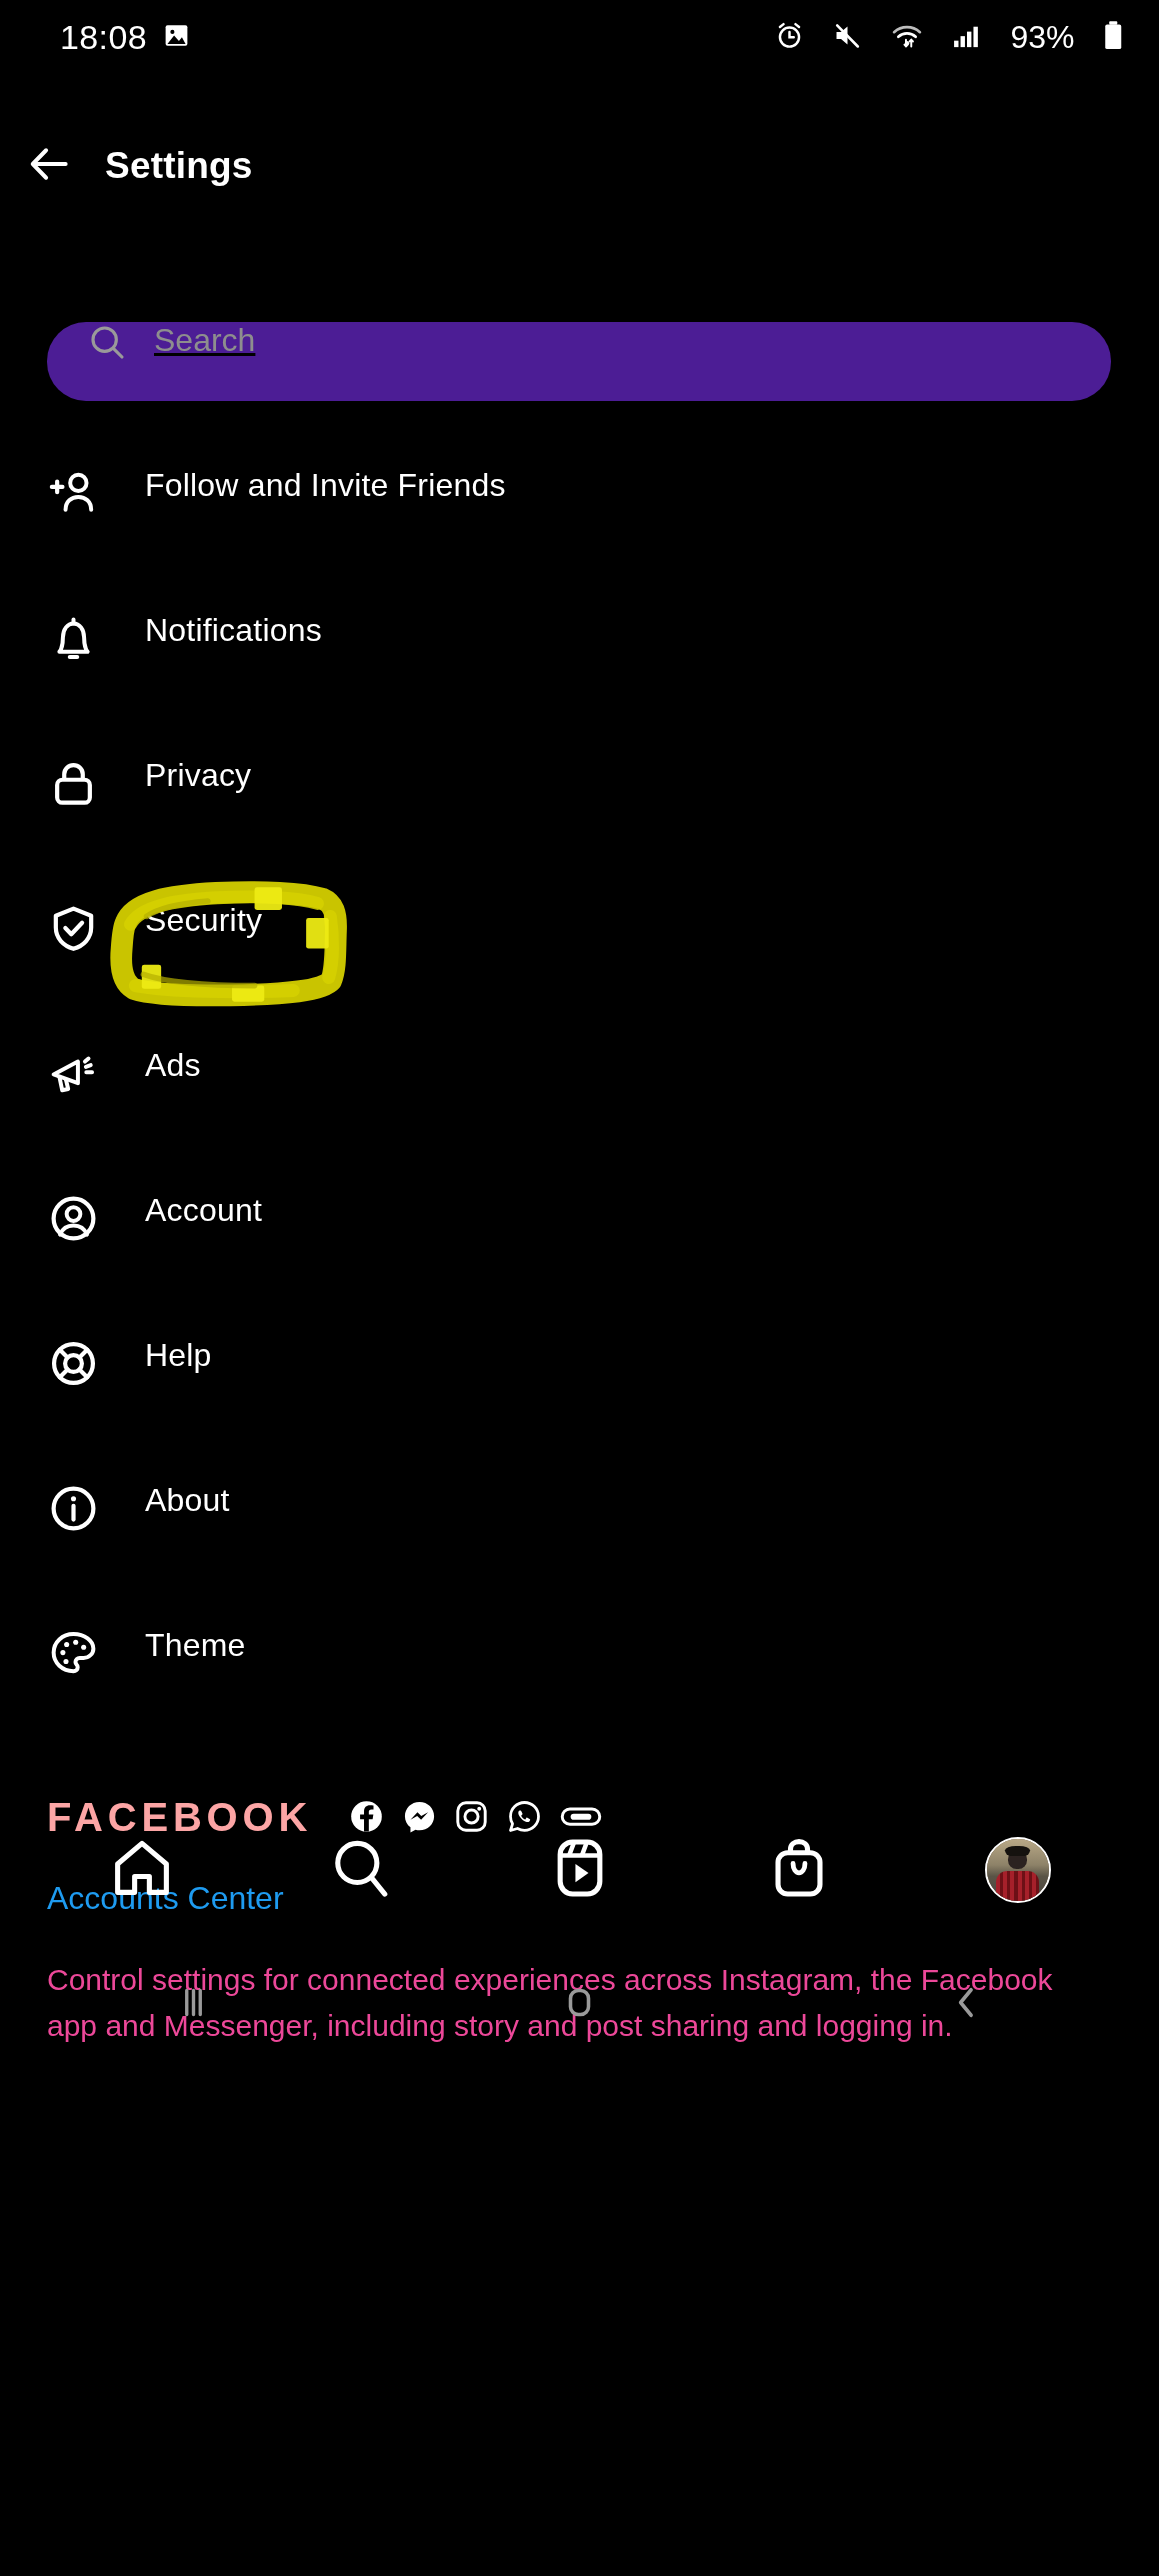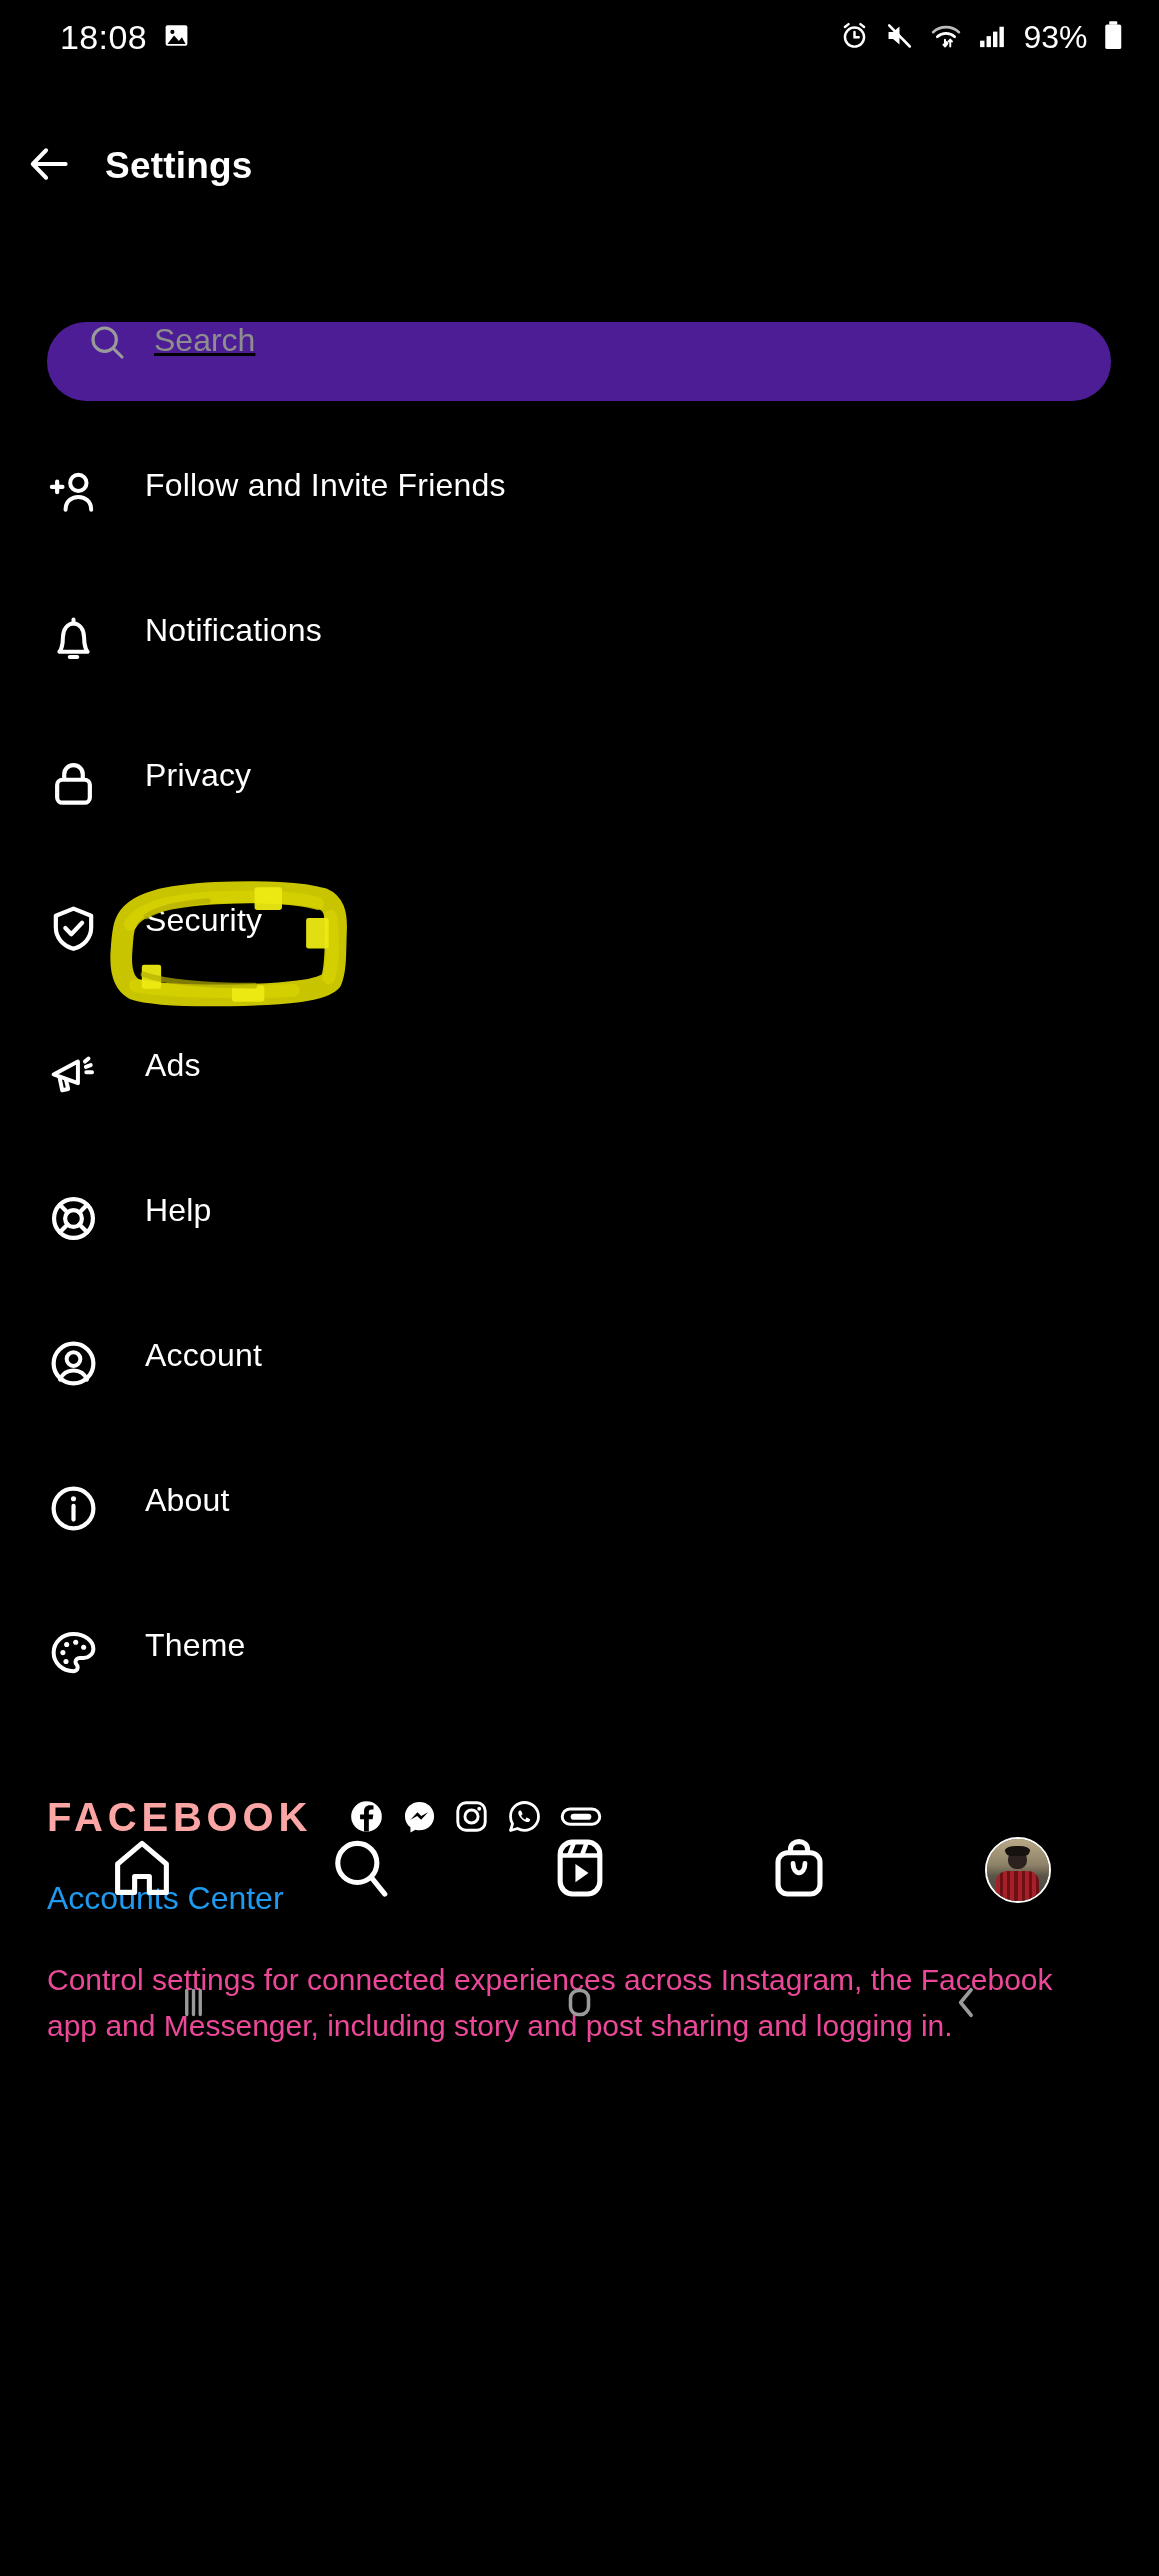--- a/index.html
+++ b/index.html
@@ -12,21 +12,21 @@
   .screen { position:relative; width:1159px; height:2056px; background:#000; }
 
   
   .statusbar {
     position:absolute; top:0; left:0; width:1159px; height:74px;
     display:flex; align-items:center; justify-content:space-between;
     padding:0 35px 0 60px;
   }
   .sb-left { display:flex; align-items:center; gap:14.5px; }
   .sb-time { color:#fff; font-size:34px; letter-spacing:0.4px; }
-  .sb-right { display:flex; align-items:center; gap:14px; }
+  .sb-right { display:flex; align-items:center; gap:27px; }
   .sb-pct { color:#fff; font-size:32px; letter-spacing:0px; }
 
   
   .header {
     position:absolute; top:121px; left:0; width:1159px; height:89px;
     display:flex; align-items:center;
   }
   .back-btn { width:97px; display:flex; justify-content:center; align-items:center; }
   .page-title {
     color:#fff; font-size:37px; font-weight:bold; letter-spacing:0.2px;
@@ -230,37 +230,37 @@
           <path d="M5.6 13.4 L6.9 19.6 L9.6 19 L8.5 14.5" fill="none" stroke="#fff" stroke-width="1.8" stroke-linejoin="round"></path>
           <path d="M17.2 6.6 L18.8 5.2 M17.8 11.4 H20.4 M17.6 9 L19.8 8.2" stroke="#fff" stroke-width="1.8" stroke-linecap="round"></path>
         </svg>
       </span>
       <span class="menu-label">Ads</span>
     </div>
 
     <div class="menu-item">
       <span class="menu-icon">
         <svg width="53" height="53" viewBox="0 0 24 24">
+          <circle cx="12" cy="12" r="9" fill="none" stroke="#fff" stroke-width="1.9"></circle>
+          <circle cx="12" cy="10" r="3.1" fill="none" stroke="#fff" stroke-width="1.8"></circle>
+          <path d="M5.9 19.3 C7 16.6 9.3 15.2 12 15.2 C14.7 15.2 17 16.6 18.1 19.3" fill="none" stroke="#fff" stroke-width="1.8" stroke-linecap="round"></path>
+        </svg>
+      </span>
+      <span class="menu-label">Account</span>
+    </div>
+
+    <div class="menu-item">
+      <span class="menu-icon">
+        <svg width="53" height="53" viewBox="0 0 24 24">
           <circle cx="12" cy="12" r="8.8" fill="none" stroke="#fff" stroke-width="1.9"></circle>
           <circle cx="12" cy="12" r="3.8" fill="none" stroke="#fff" stroke-width="1.9"></circle>
           <path d="M9.3 9.3 L5.8 5.8 M14.7 9.3 L18.2 5.8 M9.3 14.7 L5.8 18.2 M14.7 14.7 L18.2 18.2" stroke="#fff" stroke-width="1.9" stroke-linecap="round"></path>
         </svg>
       </span>
       <span class="menu-label">Help</span>
-    </div>
-
-    <div class="menu-item">
-      <span class="menu-icon">
-        <svg width="53" height="53" viewBox="0 0 24 24">
-          <circle cx="12" cy="12" r="9" fill="none" stroke="#fff" stroke-width="1.9"></circle>
-          <circle cx="12" cy="10" r="3.1" fill="none" stroke="#fff" stroke-width="1.8"></circle>
-          <path d="M5.9 19.3 C7 16.6 9.3 15.2 12 15.2 C14.7 15.2 17 16.6 18.1 19.3" fill="none" stroke="#fff" stroke-width="1.8" stroke-linecap="round"></path>
-        </svg>
-      </span>
-      <span class="menu-label">Account</span>
     </div>
 
     <div class="menu-item">
       <span class="menu-icon">
         <svg width="53" height="53" viewBox="0 0 24 24">
           <circle cx="12" cy="12" r="9" fill="none" stroke="#fff" stroke-width="1.9"></circle>
           <circle cx="12" cy="7.6" r="1.15" fill="#fff"></circle>
           <path d="M12 10.8 V17" stroke="#fff" stroke-width="1.9" stroke-linecap="round"></path>
         </svg>
       </span>

